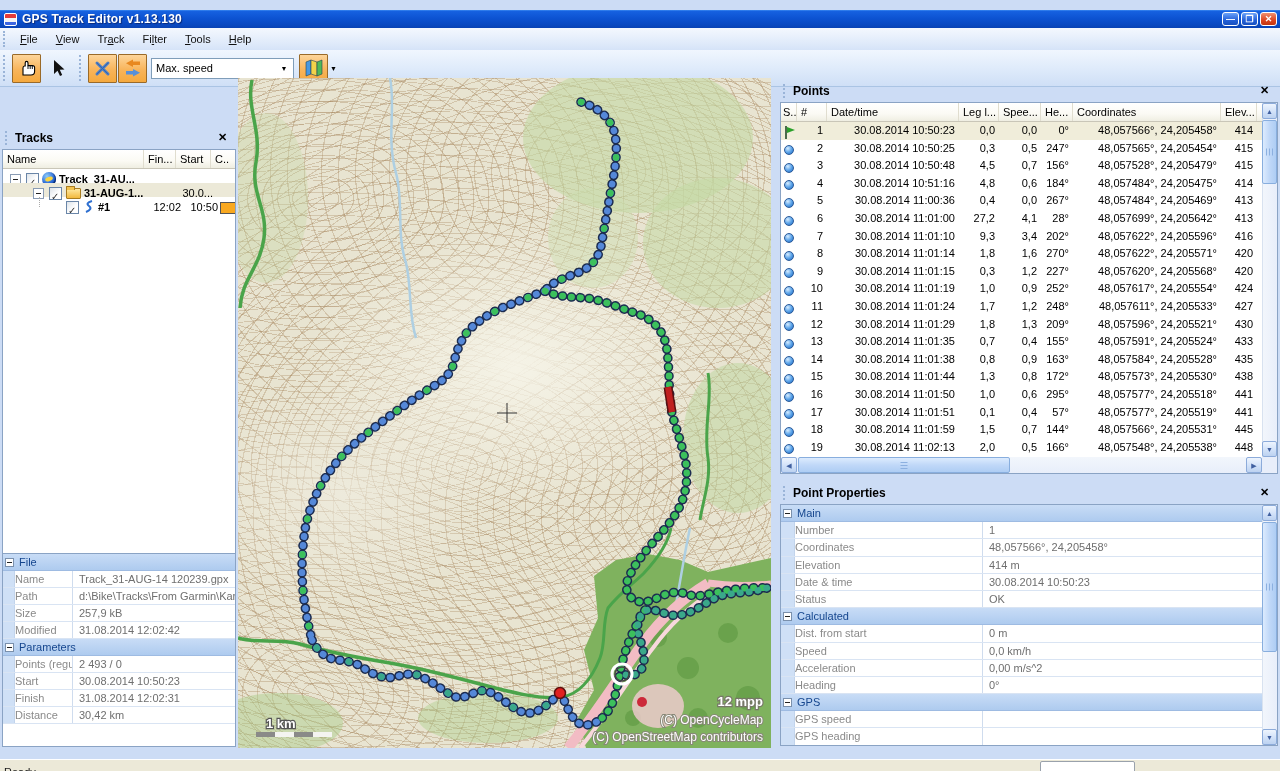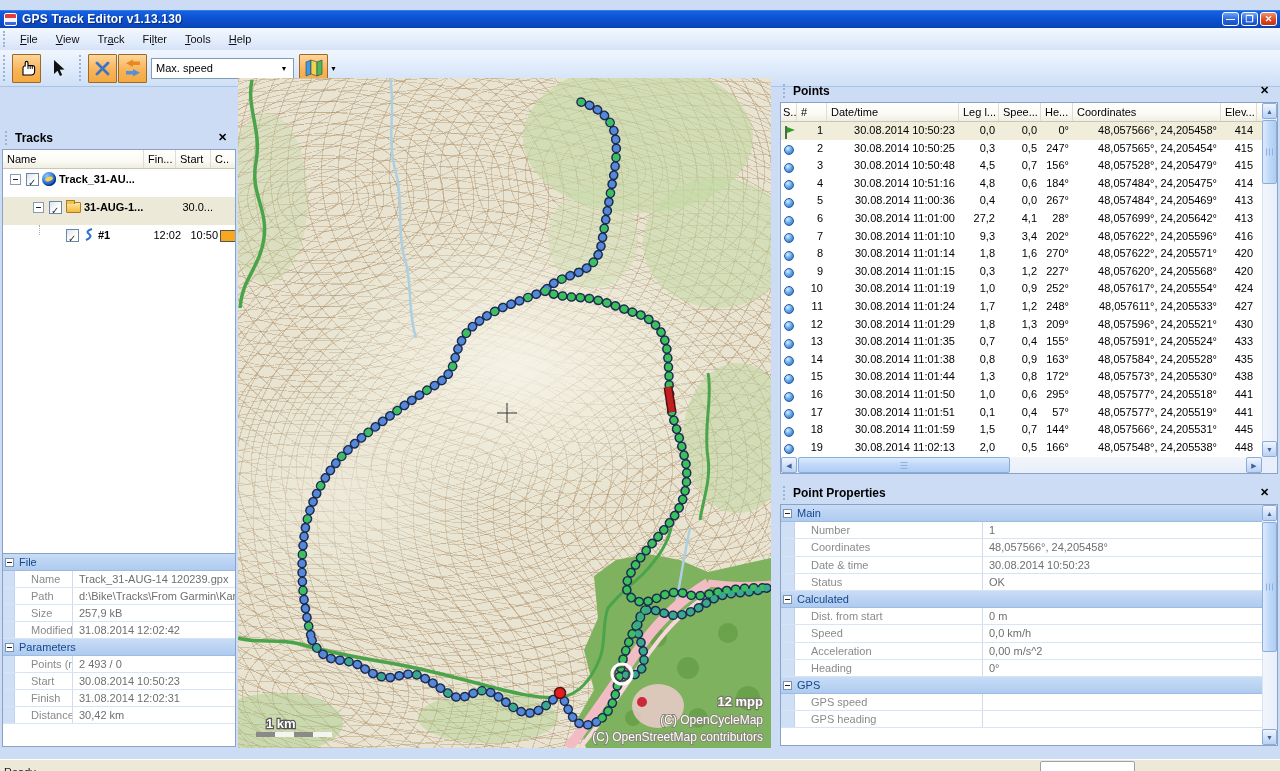--- a/index.html
+++ b/index.html
@@ -36,38 +36,38 @@
 .ptitle .grip {height:14px;}
 .ptitle-text {font-weight:bold; color:#000; font-size:12px; margin-left:2px;}
 .pclose {position:absolute; right:6px; top:3px; width:15px; height:15px; text-align:center; line-height:15px; font-size:11px; color:#000; font-weight:bold;}
 .pbody {position:relative; background:#fff; border:1px solid #8aa3c4; overflow:hidden;}
 
 
 .hdr {display:flex; height:19px; background:linear-gradient(180deg,#ffffff,#fbfaf4 60%,#efeee2); border-bottom:1px solid #c9c6b8;}
 .hc {border-right:1px solid #e0ddcf; padding:3px 4px 0 4px; color:#000; overflow:hidden; white-space:nowrap;}
 
 
-.trow {position:relative; height:28px; line-height:20px; white-space:nowrap;}
+.trow {position:relative; height:14px; line-height:20px; white-space:nowrap;}
 .trow.hl {background:#ece9d8;}
 .texp {position:absolute; top:5px; width:11px; height:11px; background:#fff; border:1px solid #8a9cb4;}
 .texp::before {content:""; position:absolute; left:2px; top:4px; width:5px; height:1px; background:#222;}
 .tcb {position:absolute; top:4px; width:13px; height:13px; background:linear-gradient(135deg,#dde3e9,#fff 60%); border:1px solid #6a86a8;}
 .tcb::after {content:"✓"; color:#333; font-size:10px; position:absolute; left:1px; top:-1px;}
 .tname {position:absolute; font-weight:bold; color:#000;}
 .tcell {position:absolute; text-align:right; color:#000;}
 .globe-icon {position:absolute; top:3px; width:14px; height:14px; border-radius:50%; background:radial-gradient(circle at 35% 30%, #8ecbf8, #2a6ad8 55%, #0a3890); box-shadow:inset -1px -1px 1px #062a70;}
 .globe-icon::after {content:""; position:absolute; left:3px; top:5px; width:8px; height:4px; border-radius:50%; background:#f8d440; transform:rotate(-20deg);}
 .folder-icon {position:absolute; top:5px; width:15px; height:11px; background:linear-gradient(180deg,#ffe8a0,#f2b93e); border:1px solid #a87c20; border-radius:1px;}
 .folder-icon::before {content:""; position:absolute; left:-1px; top:-3px; width:7px; height:3px; background:#f2c24e; border:1px solid #a87c20; border-bottom:none; border-radius:1px 1px 0 0;}
 .swatch {position:absolute; top:5px; width:16px; height:12px; background:#f8a820; border:1px solid #555;}
 
 
 .grid-row {display:flex; border-bottom:1px solid #d9e4f3; color:#8a8a8a;}
 .ggut {background:#cfe0f6; border-right:1px solid #c2d4ec;}
-.glabel {border-right:1px solid #cfdcee; padding:2px 2px 0 16px; overflow:hidden; white-space:nowrap;}
+.glabel {border-right:1px solid #cfdcee; padding:2px 2px 0 0; overflow:hidden; white-space:nowrap;}
 .gvalue {padding:2px 2px 0 6px; color:#6f6f6f; overflow:hidden; white-space:nowrap; flex:1;}
 .ghead {display:flex; background:linear-gradient(180deg,#c8dcf6,#aecbef); border-bottom:1px solid #9ebbe2; color:#15468e; font-weight:normal;}
 .ghead .gh-t {padding:2px 0 0 2px;}
 .minus {width:9px; height:9px; background:#fff; border:1px solid #7a90ac; position:relative; margin:4px 3px 0 2px; flex:none;}
 .minus::after {content:""; position:absolute; left:1px; top:3px; width:5px; height:1px; background:#222;}
 .file-body .grid-row {height:17px;}
 .file-body .ghead {height:17px;}
 .file-body .ggut {width:12px; flex:none;}
 .file-body .glabel {width:58px; flex:none;}
 
@@ -622,20 +622,25 @@
           <div class="glabel">Number</div>
           <div class="gvalue">1</div>
         </div>
         <div class="grid-row">
           <div class="ggut"></div>
           <div class="glabel">Coordinates</div>
           <div class="gvalue">48,057566°, 24,205458°</div>
         </div>
         <div class="grid-row">
           <div class="ggut"></div>
+          <div class="glabel">Elevation</div>
+          <div class="gvalue">414 m</div>
+        </div>
+        <div class="grid-row">
+          <div class="ggut"></div>
           <div class="glabel">Date &amp; time</div>
           <div class="gvalue">30.08.2014 10:50:23</div>
         </div>
         <div class="grid-row">
           <div class="ggut"></div>
           <div class="glabel">Status</div>
           <div class="gvalue">OK</div>
         </div>
       <div class="ghead">
         <span class="minus"></span>

